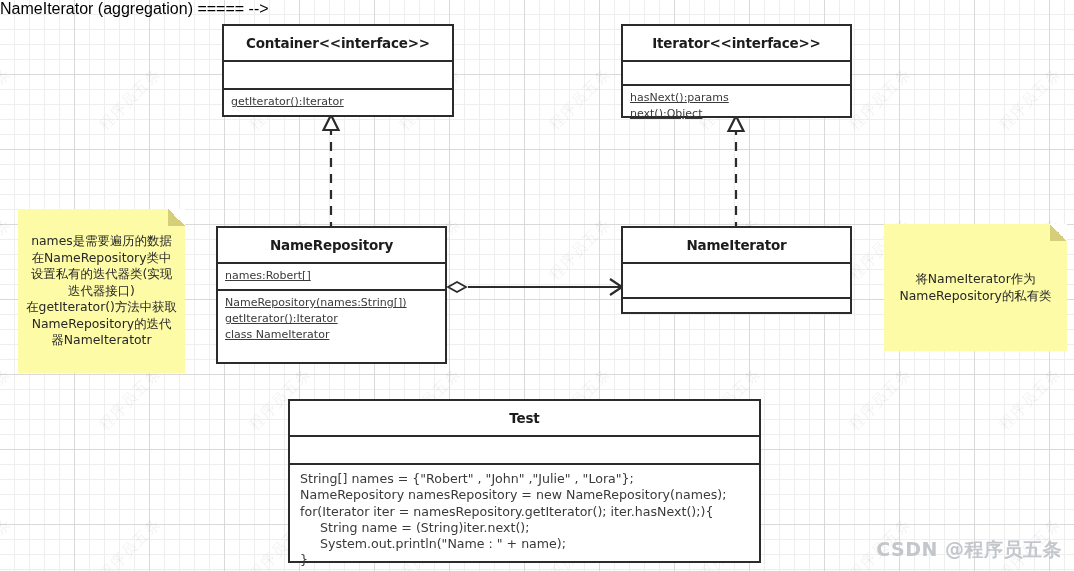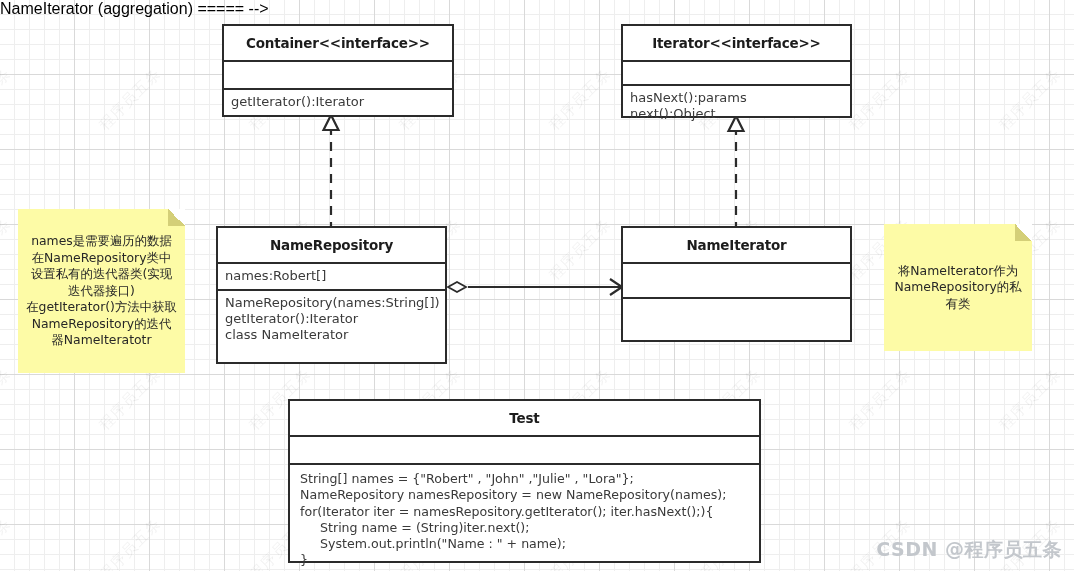--- a/index.html
+++ b/index.html
@@ -59,26 +59,27 @@
     font-family: "DejaVu Sans", sans-serif;
     letter-spacing: -0.2px;
     padding: 9px 4px 9px 4px;
     box-sizing: border-box;
   }
   .uml-sep {
     border-top: 2px solid #2b2b2b;
   }
   .uml-section {
     padding: 4px 7px 5px 7px;
-    font-size: 13px;
+    font-size: 11px;
     line-height: 16px;
     color: #3a3a3a;
     font-family: "DejaVu Sans", sans-serif;
     box-sizing: border-box;
     white-space: pre;
+    text-decoration: underline;
   }
   .uml-section.empty {
     height: 26px;
     padding: 0;
   }
   .code-section {
     padding: 6px 8px 7px 10px;
     font-size: 12.6px;
     line-height: 16.3px;
     color: #3a3a3a;
@@ -195,21 +196,21 @@
   
   <div class="uml-box" style="left:216px; top:226px; width:231px; height:138px;">
     <div class="uml-title">NameRepository</div>
     <div class="uml-sep"></div>
     <div class="uml-section">names:Robert[]</div>
     <div class="uml-sep"></div>
     <div class="uml-section"><span>NameRepository(names:String[])</span><br><span>getIterator():Iterator</span><br><span>class NameIterator</span></div>
   </div>
 
   
-  <div class="uml-box" style="left:621px; top:226px; width:231px; height:116px;">
+  <div class="uml-box" style="left:621px; top:226px; width:231px; height:88px;">
     <div class="uml-title">NameIterator</div>
     <div class="uml-sep"></div>
     <div class="uml-section empty" style="height:33px;"></div>
     <div class="uml-sep"></div>
   </div>
 
   
   <div class="uml-box" style="left:288px; top:399px; width:473px; height:164px;">
     <div class="uml-title">Test</div>
     <div class="uml-sep"></div>
@@ -229,21 +230,21 @@
     <span>names是需要遍历的数据
 在NameRepository类中
 设置私有的迭代器类(实现
 迭代器接口)
 在getIterator()方法中获取
 NameRepository的迭代
 器NameIteratotr</span>
   </div>
 
   
-  <div class="sticky" style="left:884px; top:224px; width:148px; height:127px;align-items:center;">
+  <div class="sticky" style="left:884px; top:224px; width:183px; height:127px;align-items:center;">
     <span class="fold"></span>
     <span>将NameIterator作为
 NameRepository的私有类</span>
   </div>
 
   
   <div class="conn" style="left:318px; top:113px; width:26px; height:116px;">
     <svg width="26" height="116" viewBox="0 0 26 116">
       <line x1="13" y1="118" x2="13" y2="16" stroke="#2b2b2b" stroke-width="2.2" stroke-dasharray="9,7"></line>
       <polygon points="13,2 5.5,17 20.5,17" fill="#ffffff" stroke="#2b2b2b" stroke-width="2.2"></polygon>

